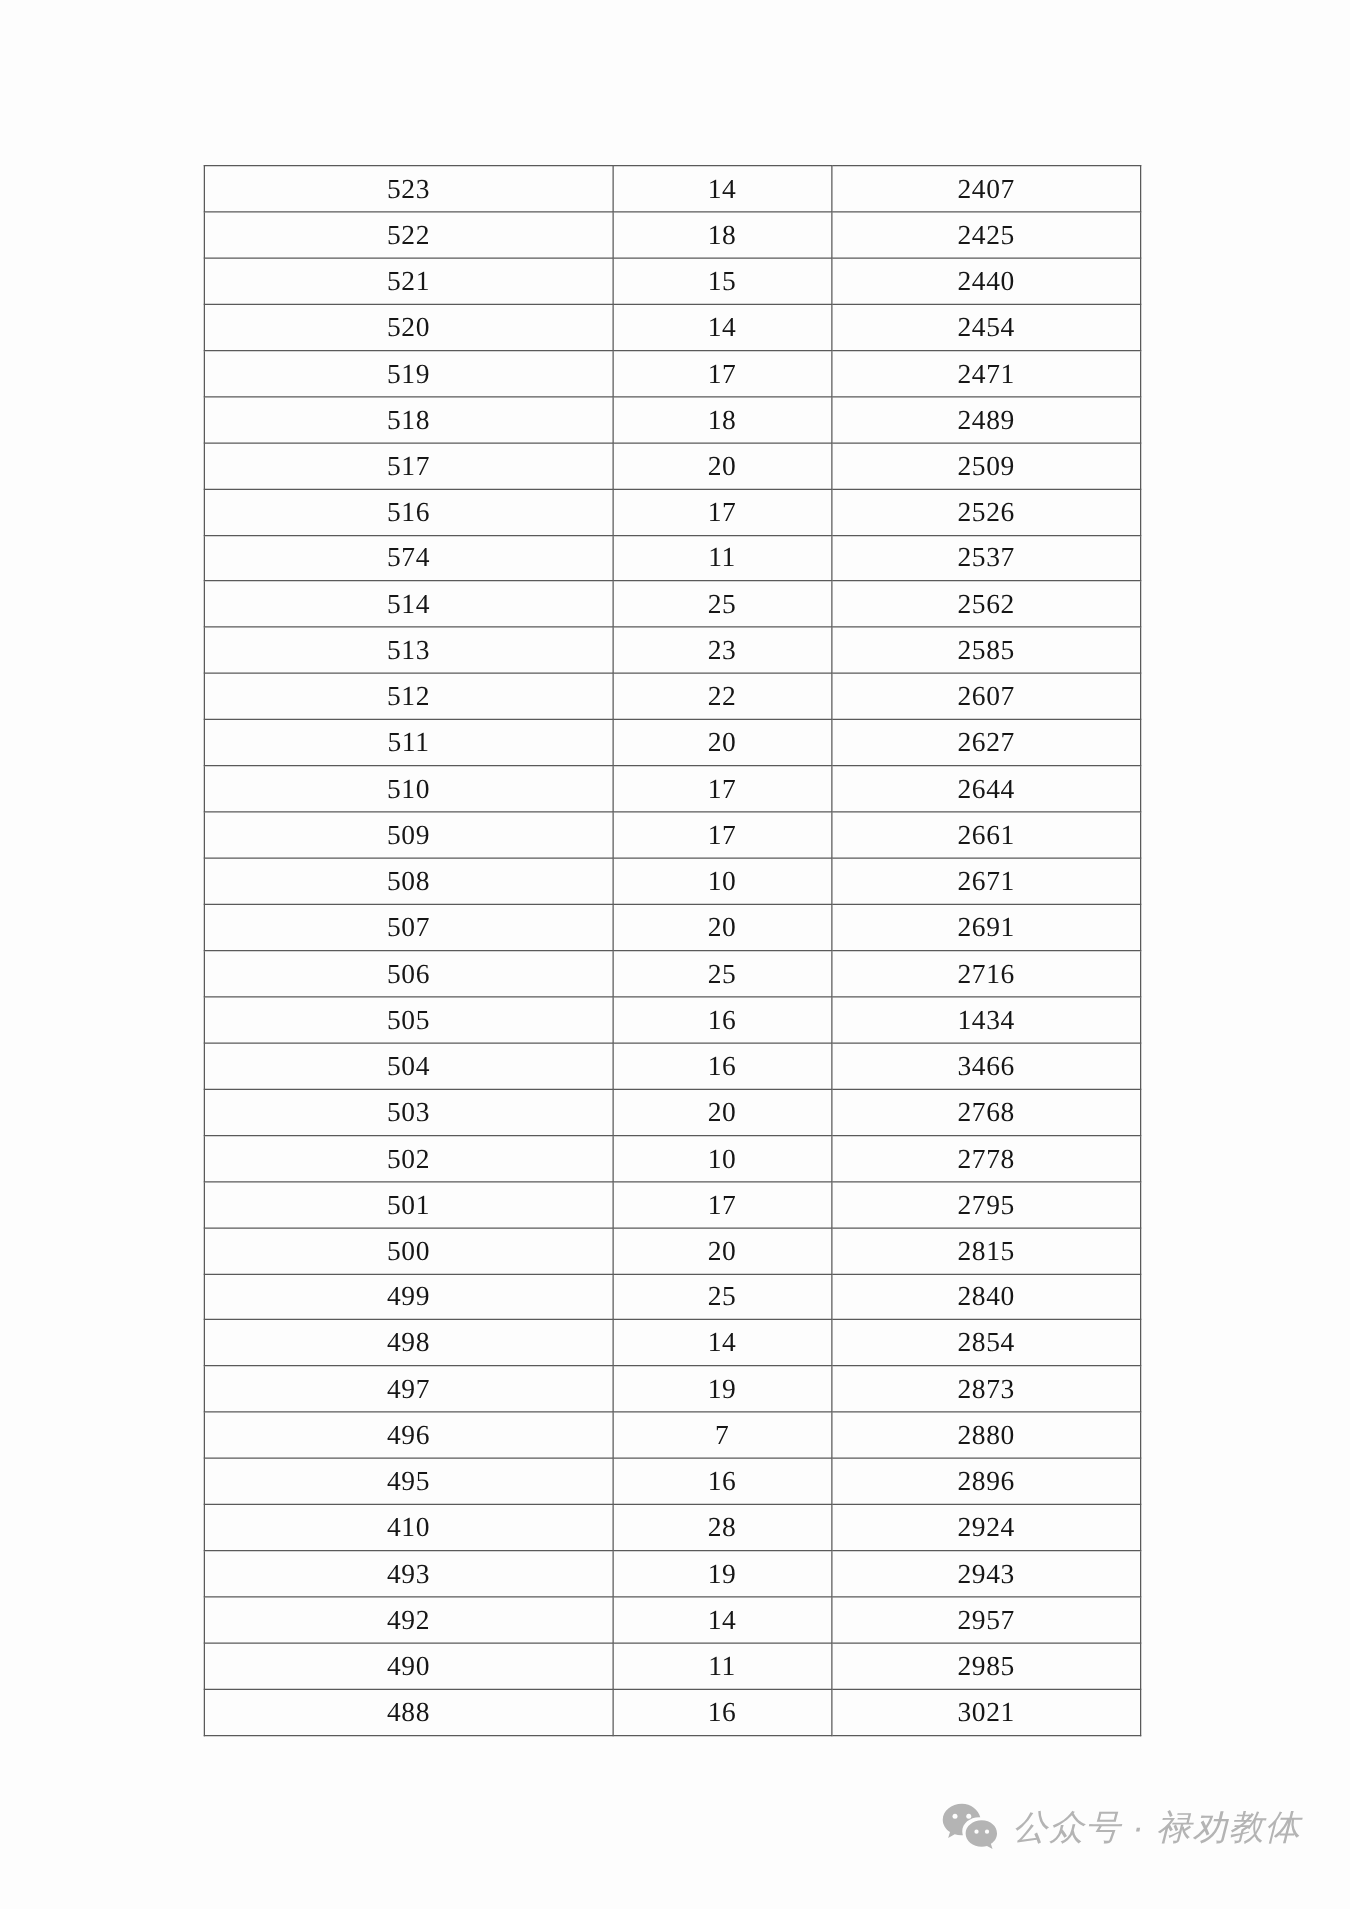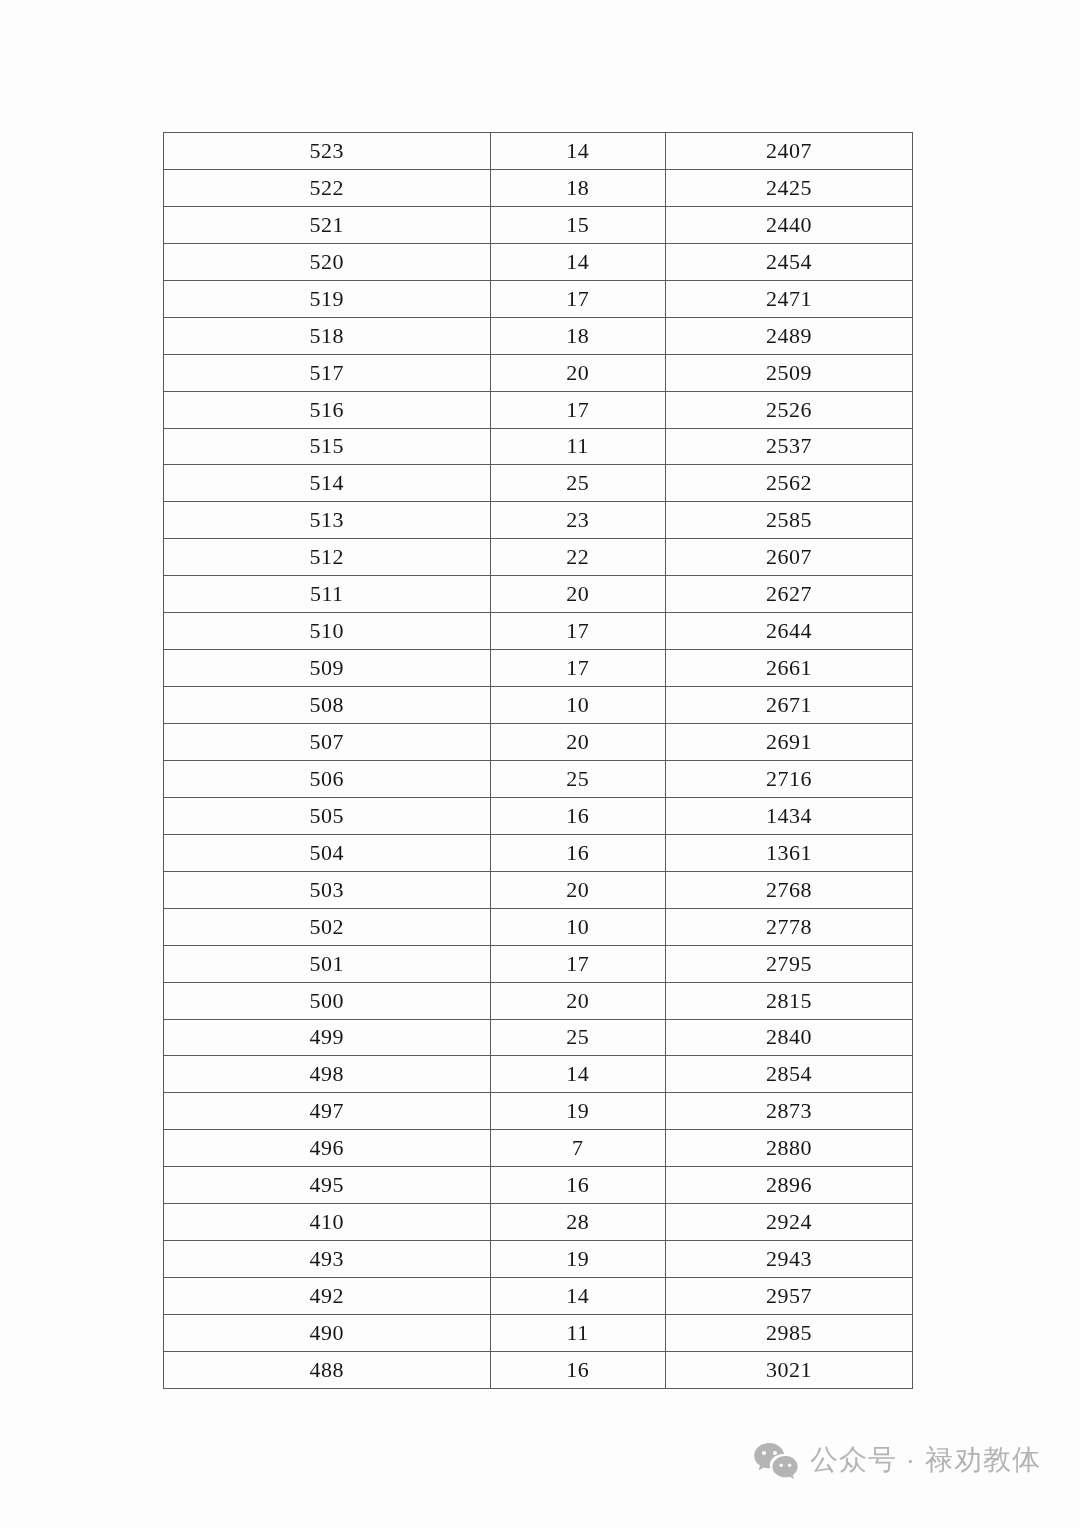--- a/index.html
+++ b/index.html
@@ -37,23 +37,24 @@
     letter-spacing:0.5px;
   }
   .col-score{width:43.6%;}
   .col-count{width:23.4%;}
   .col-cum{width:33%;}
   .watermark{
     position:absolute;
     left:752px;
     top:1441px;
     display:flex;
-    align-items:flex-start;
+    align-items:flex-end;
     gap:10px;
     color:var(--watermark);
+    font-style:italic;
   }
   .watermark-text{
     font-family:"Liberation Sans","DejaVu Sans",sans-serif;
     font-size:28px;
     letter-spacing:1px;
     white-space:nowrap;
   }
   .wechat-icon{display:inline-flex;align-items:center;}
 </style>
 </head>
@@ -108,21 +109,21 @@
     <td>2509</td>
   </tr>
 
   <tr>
     <td>516</td>
     <td>17</td>
     <td>2526</td>
   </tr>
 
   <tr>
-    <td>515</td>
+    <td>574</td>
     <td>11</td>
     <td>2537</td>
   </tr>
 
   <tr>
     <td>514</td>
     <td>25</td>
     <td>2562</td>
   </tr>
 
@@ -176,21 +177,21 @@
 
   <tr>
     <td>505</td>
     <td>16</td>
     <td>1434</td>
   </tr>
 
   <tr>
     <td>504</td>
     <td>16</td>
-    <td>1361</td>
+    <td>3466</td>
   </tr>
 
   <tr>
     <td>503</td>
     <td>20</td>
     <td>2768</td>
   </tr>
 
   <tr>
     <td>502</td>

